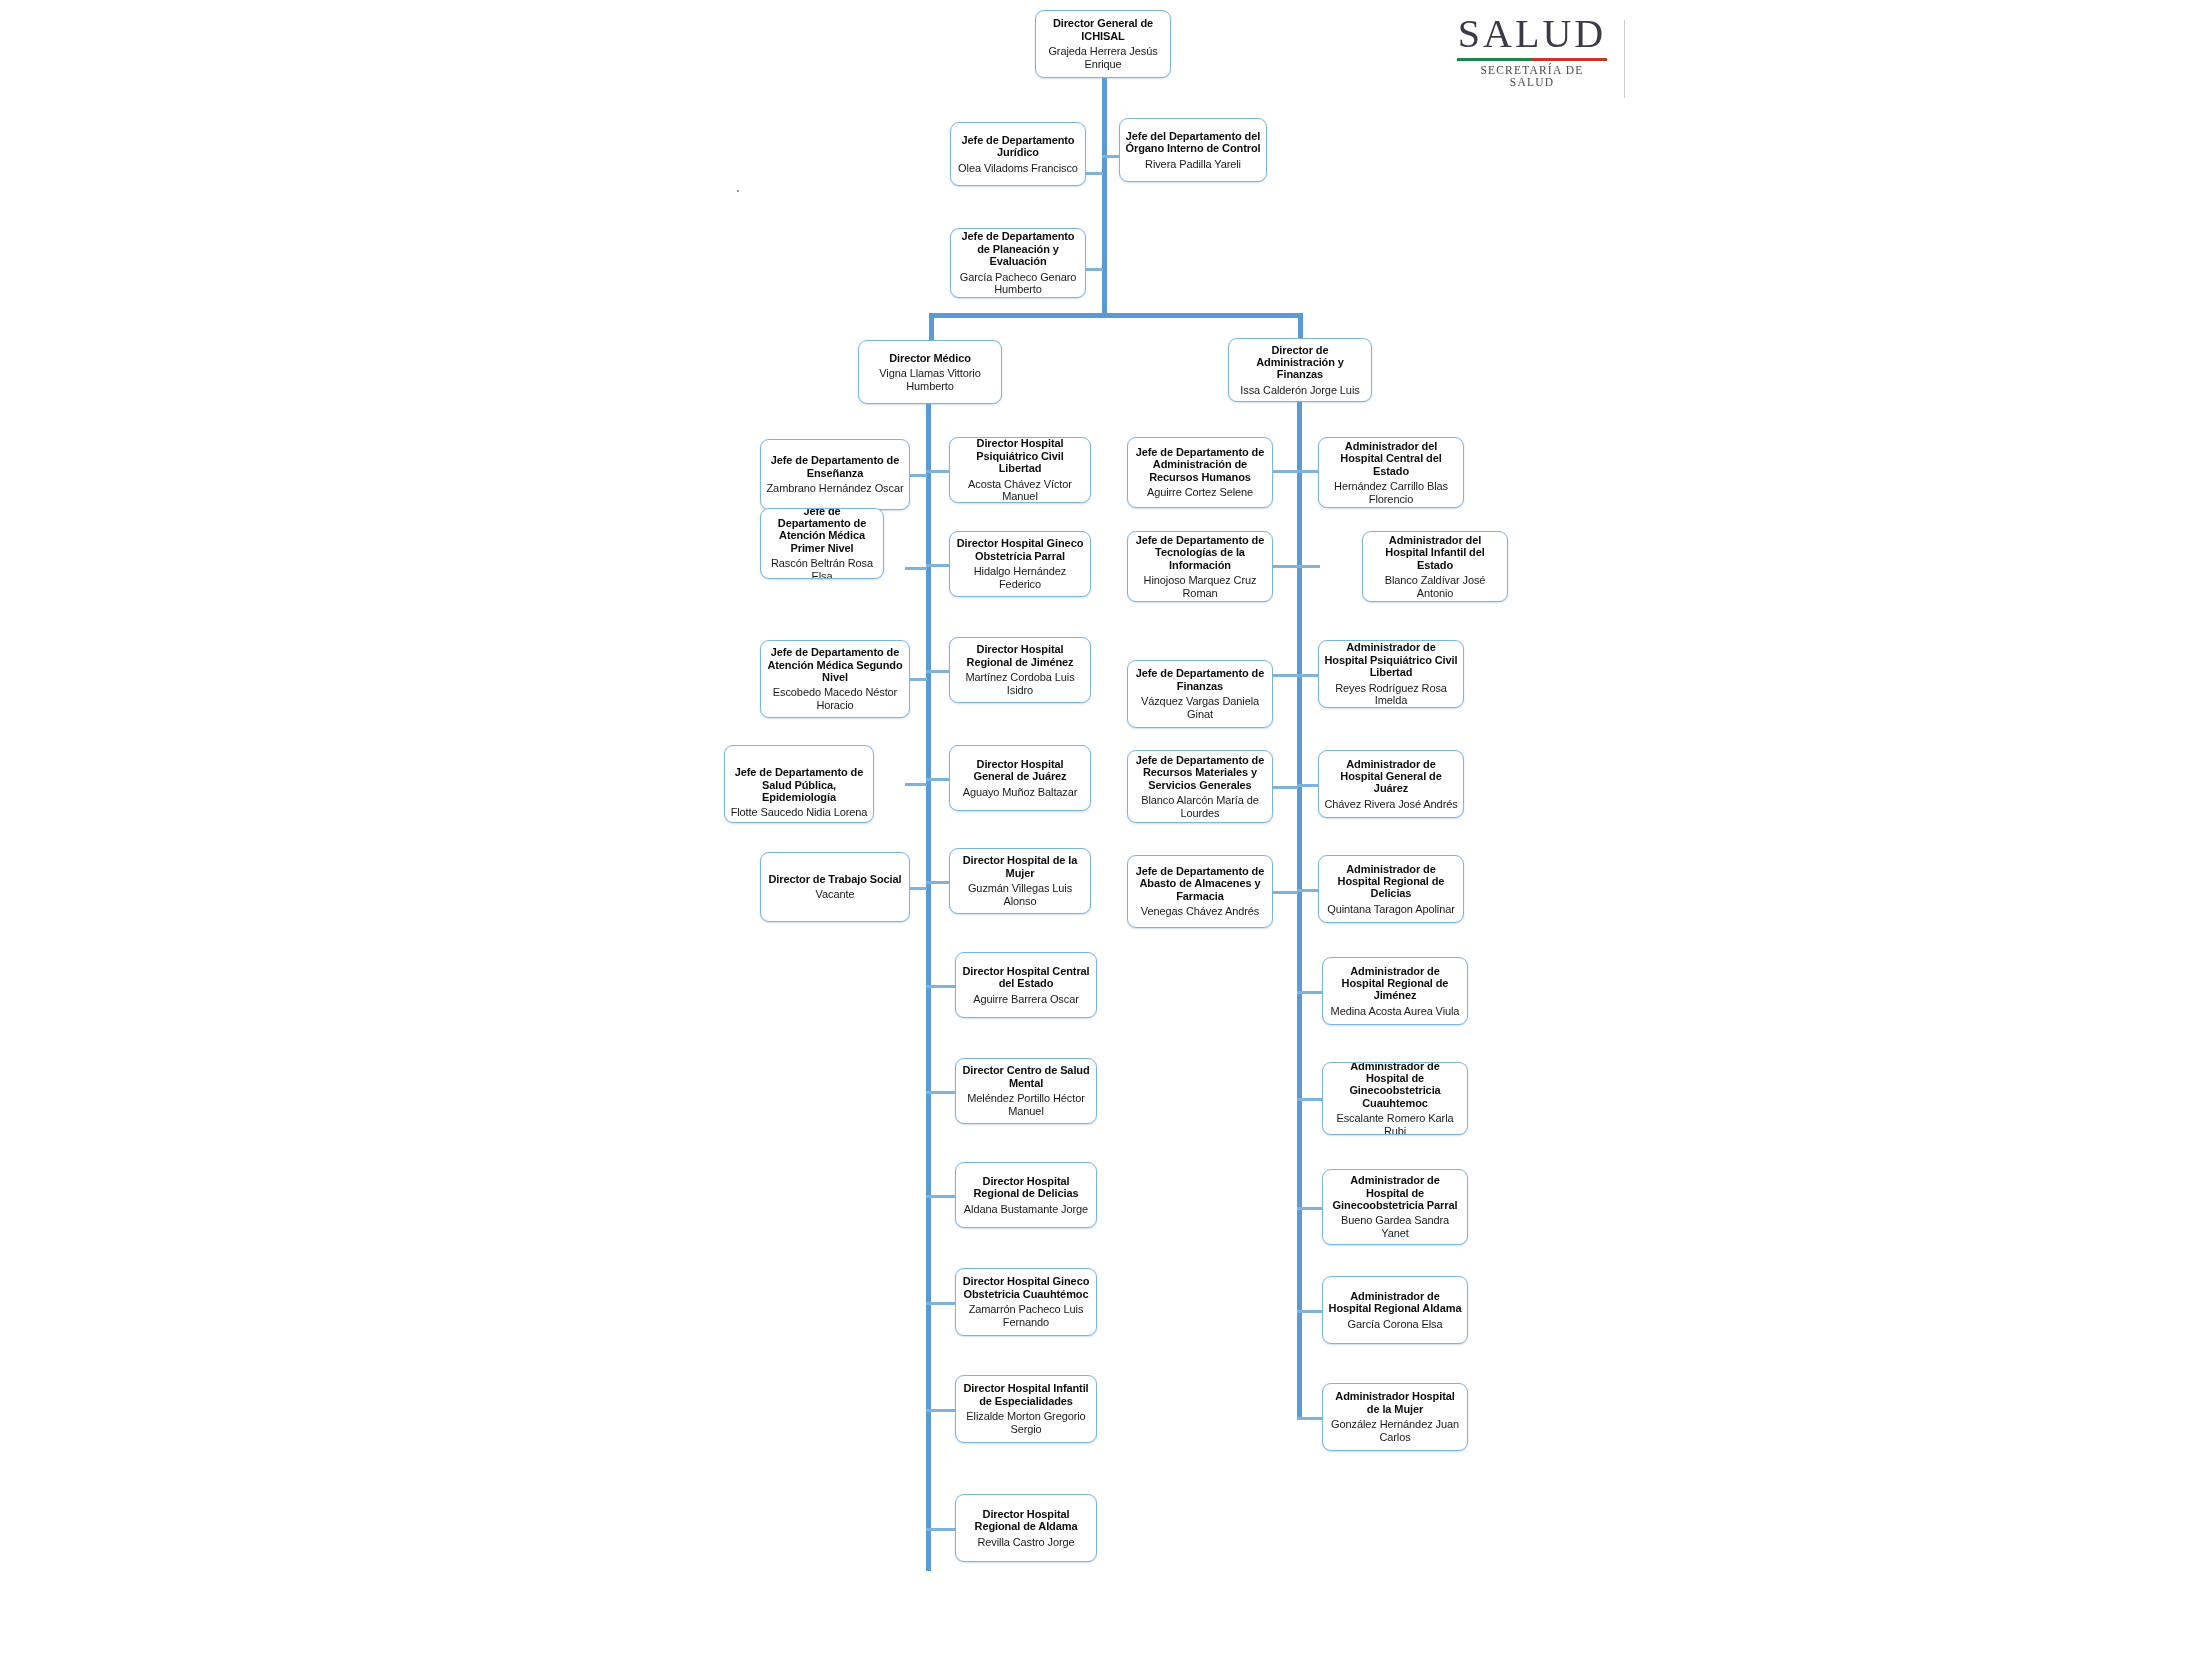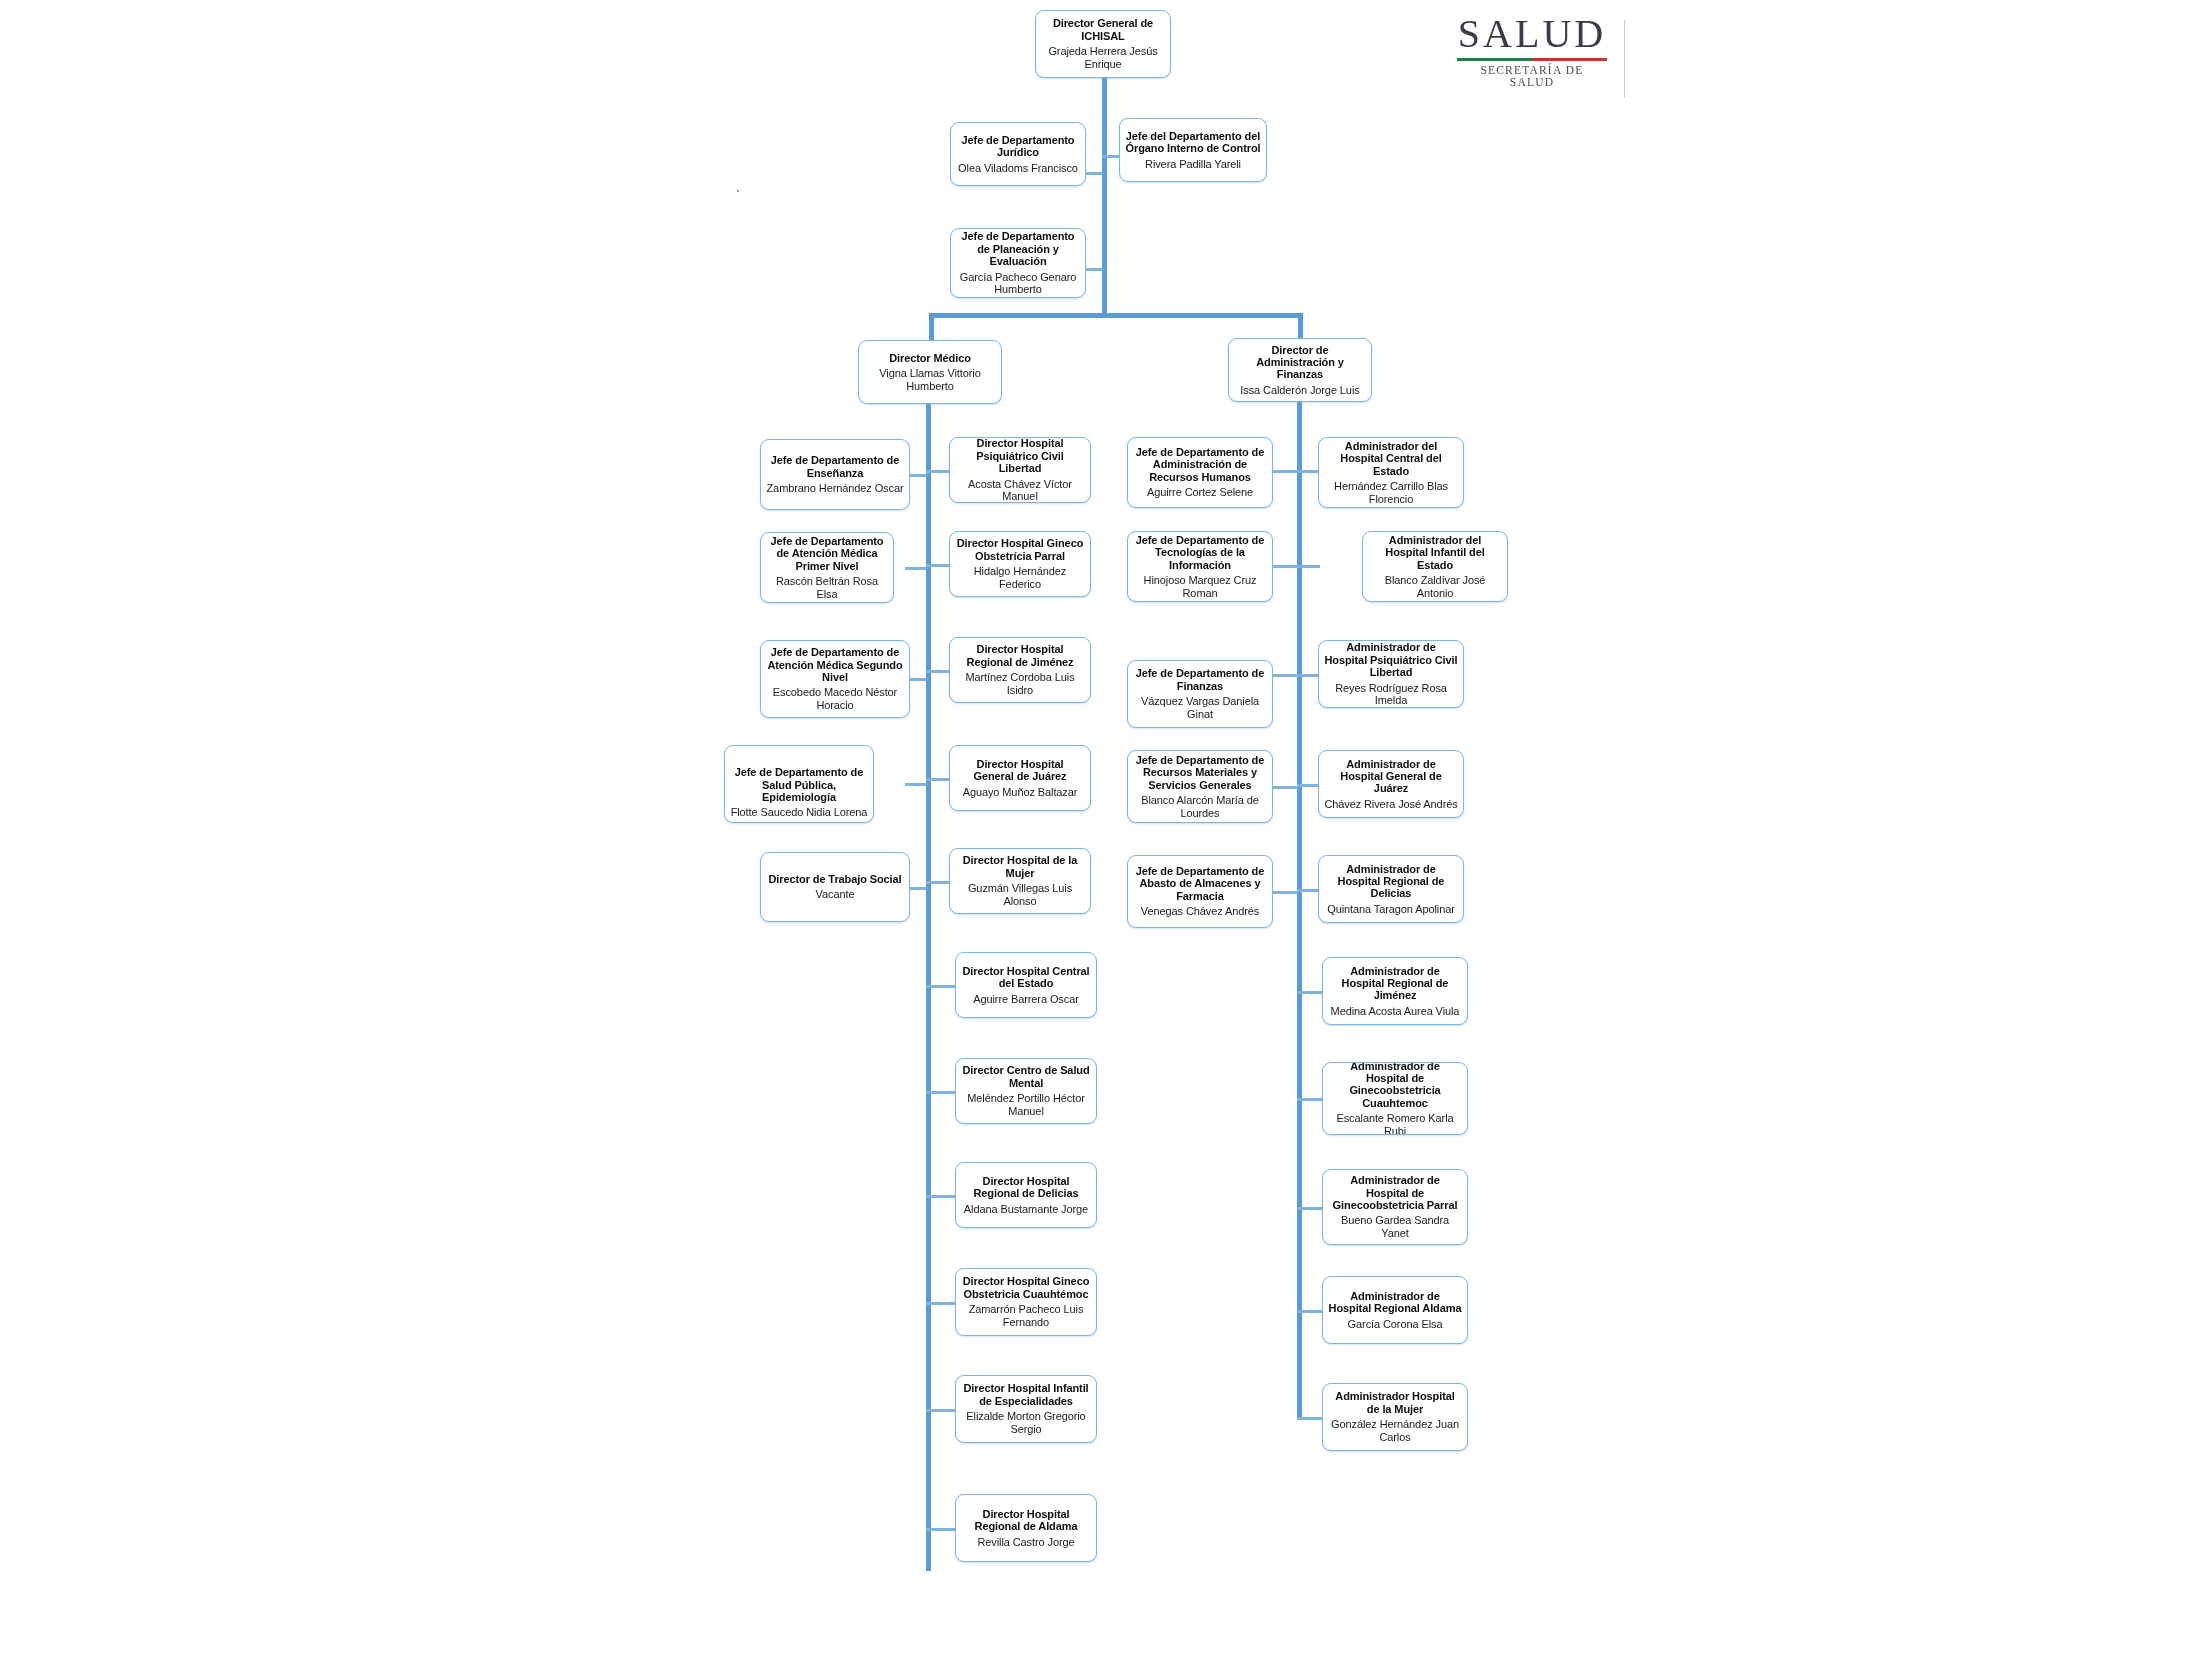--- a/index.html
+++ b/index.html
@@ -136,21 +136,21 @@
     <div class="title">Director de Administración y Finanzas</div>
     <div class="person">Issa Calderón Jorge Luis</div>
   </div>
 
   <div class="node fs11" style="left:760px;top:439px;width:150px;height:71px;">
     <div class="title">Jefe de Departamento de Enseñanza</div>
     <div class="person">Zambrano Hernández Oscar</div>
   </div>
   <div class="line hthin" style="left:905px;top:474px;width:22px;"></div>
 
-  <div class="node fs11" style="left:760px;top:532px;width:134px;height:71px;">
+  <div class="node fs11" style="left:760px;top:508px;width:124px;height:71px;">
     <div class="title">Jefe de Departamento de Atención Médica Primer Nivel</div>
     <div class="person">Rascón Beltrán Rosa Elsa</div>
   </div>
   <div class="line hthin" style="left:905px;top:567px;width:22px;"></div>
 
   <div class="node fs11" style="left:760px;top:640px;width:150px;height:78px;">
     <div class="title">Jefe de Departamento de Atención Médica Segundo Nivel</div>
     <div class="person">Escobedo Macedo Néstor Horacio</div>
   </div>
   <div class="line hthin" style="left:905px;top:678px;width:22px;"></div>

